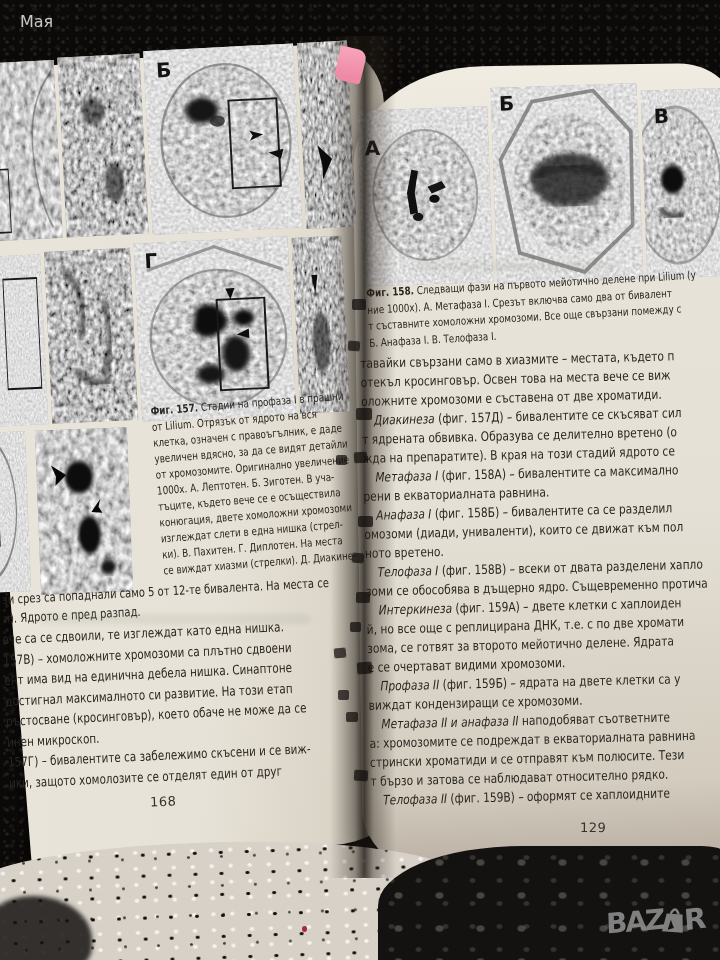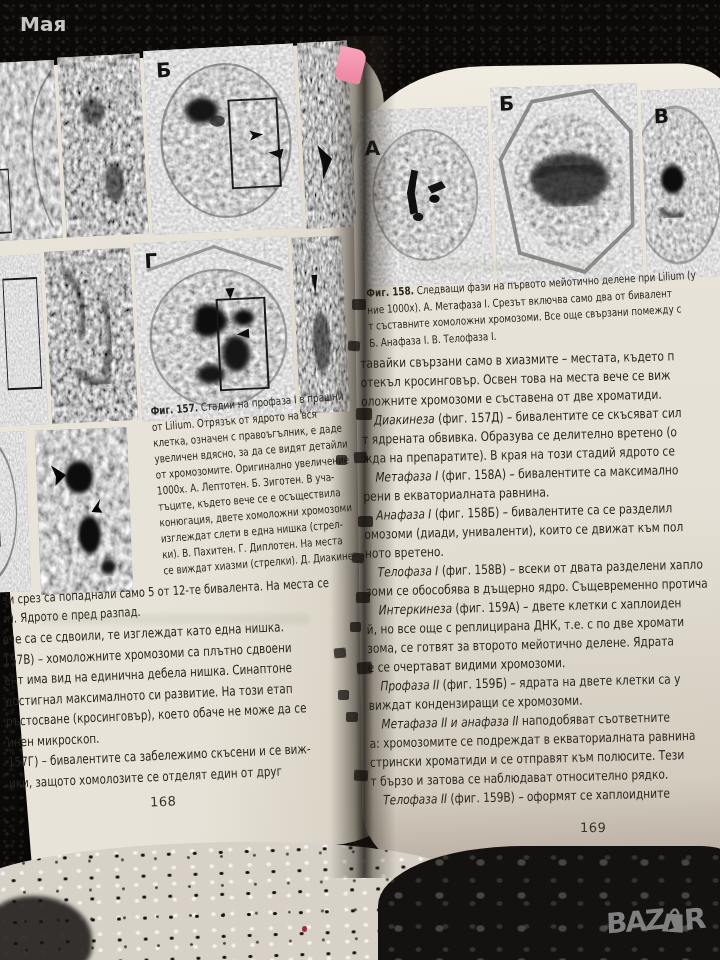--- a/index.html
+++ b/index.html
@@ -65,21 +65,21 @@
   .gutter{position:absolute;left:330px;top:36px;width:66px;height:842px;z-index:5;
     background:linear-gradient(90deg,rgba(50,42,33,0) 0%,rgba(44,36,28,.42) 38%,
                rgba(22,17,12,.78) 52%,rgba(44,36,28,.40) 66%,rgba(50,42,33,0) 100%);}
   .gmark{position:absolute;z-index:5;background:rgba(16,13,10,.72);border-radius:2px;filter:blur(.6px);}
   .pink-tab{position:absolute;left:337px;top:48px;width:27px;height:34px;z-index:6;
     transform:rotate(14deg);border-radius:4px 9px 3px 8px;
     background:linear-gradient(170deg,#f8a6bc 0%,#ef8aa6 80%);}
   .ghost{position:absolute;background:rgba(120,140,118,.12);filter:blur(2px);border-radius:3px;}
   
   .viewer-name{position:absolute;left:20px;top:12px;z-index:8;
-    font-size:20px;font-weight:700;color:rgba(225,224,222,.88);}
+    font-size:16px;font-weight:400;color:rgba(225,224,222,.88);}
   .bazar{position:absolute;left:606px;top:903px;z-index:8;transform:rotate(-3deg) skewX(-3deg);
     color:#8d8d8d;font-weight:700;display:flex;align-items:flex-end;opacity:.9;}
   .bazar .w1{font-size:28px;letter-spacing:-2px;transform:rotate(-2deg);}
   .bazar .w2{font-size:29px;letter-spacing:-2px;transform:rotate(-4deg) translateY(1px);}
   .bazar svg{margin:0 -2px 2px -1px;transform:rotate(7deg);}
 </style>
 </head>
 <body>
 
 <svg width="0" height="0" style="position:absolute">
@@ -322,21 +322,21 @@
       <div class="tline"><span class="lead-i"></span><span>е се очертават видими хромозоми.</span></div>
       <div class="tline indent"><span class="lead-i">Профаза II</span><span> (фиг. 159Б) – ядрата на двете клетки са у</span></div>
       <div class="tline"><span class="lead-i"></span><span>виждат кондензиращи се хромозоми.</span></div>
       <div class="tline indent"><span class="lead-i">Метафаза II и анафаза II</span><span> наподобяват съответните</span></div>
       <div class="tline"><span class="lead-i"></span><span>а: хромозомите се подреждат в екваториалната равнина</span></div>
       <div class="tline"><span class="lead-i"></span><span>стрински хроматиди и се отправят към полюсите. Тези</span></div>
       <div class="tline"><span class="lead-i"></span><span>т бързо и затова се наблюдават относително рядко.</span></div>
       <div class="tline indent"><span class="lead-i">Телофаза II</span><span> (фиг. 159В) – оформят се хаплоидните</span></div>
     </div>
 
-  <div class="pageno" style="left:226px;top:820px;transform:rotate(.5deg);">169</div>
+  <div class="pageno" style="left:226px;top:820px;transform:rotate(.5deg);">129</div>
 </div>
 
 <div class="gutter"></div>
 <div class="gmark" style="left:352px;top:299px;width:14px;height:11px;"></div>
 <div class="gmark" style="left:348px;top:341px;width:12px;height:10px;transform:rotate(4deg);"></div>
 <div class="gmark" style="left:356px;top:408px;width:16px;height:12px;"></div>
 <div class="gmark" style="left:354px;top:452px;width:13px;height:11px;transform:rotate(-3deg);"></div>
 <div class="gmark" style="left:358px;top:516px;width:15px;height:11px;"></div>
 <div class="gmark" style="left:352px;top:553px;width:12px;height:10px;transform:rotate(5deg);"></div>
 <div class="gmark" style="left:356px;top:592px;width:14px;height:11px;"></div>

